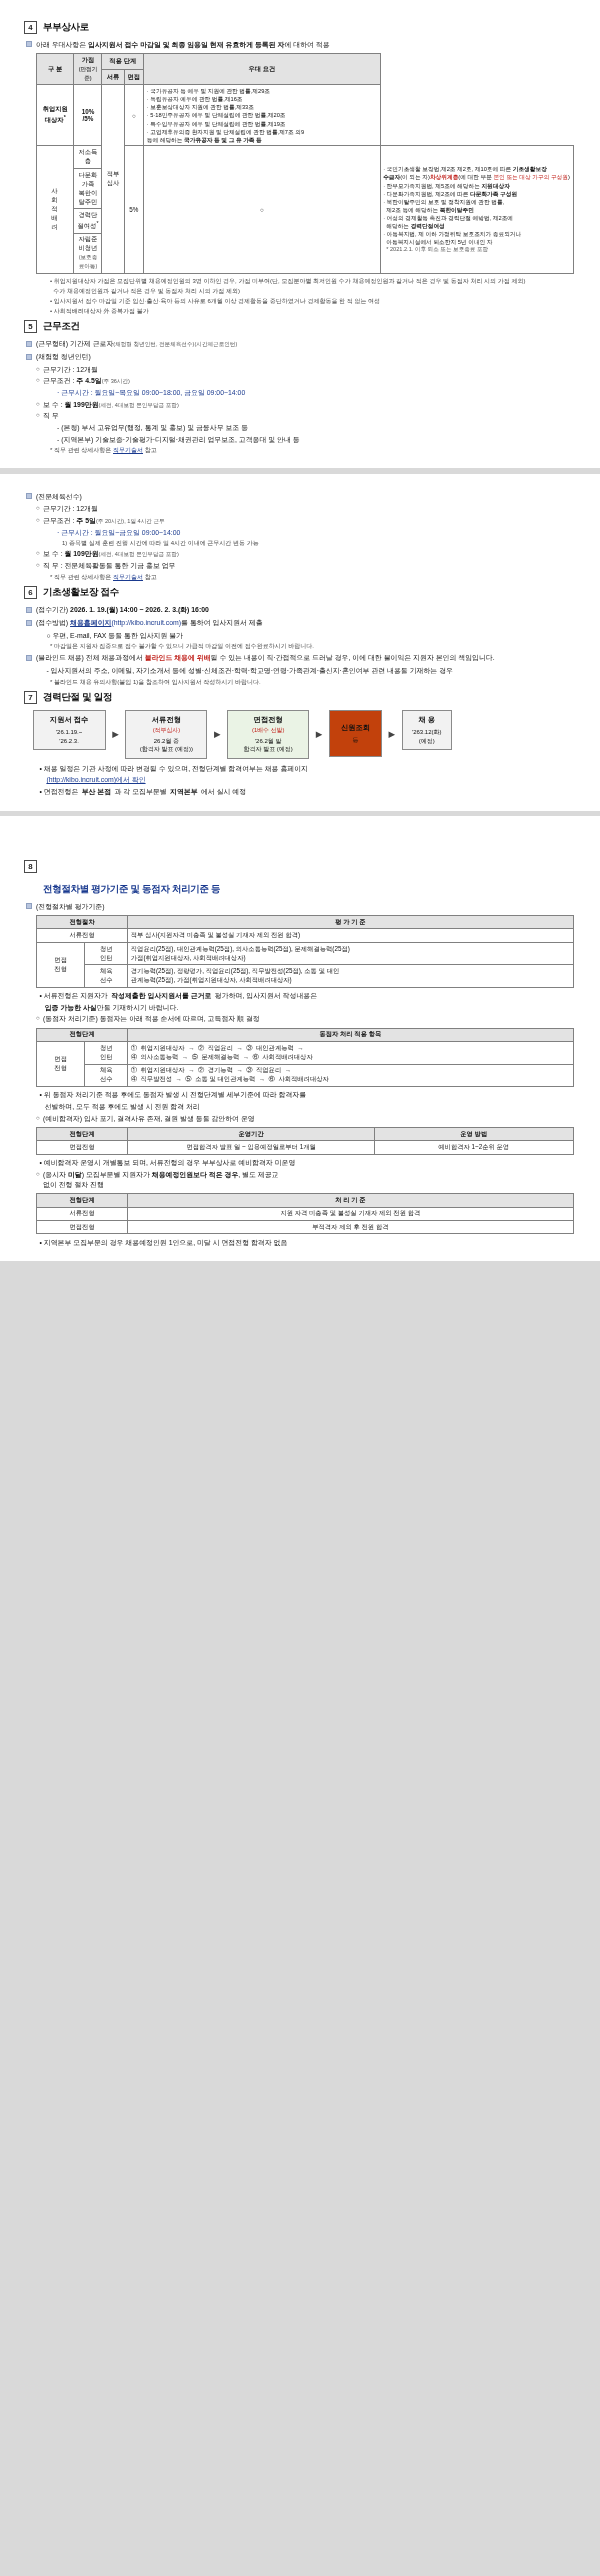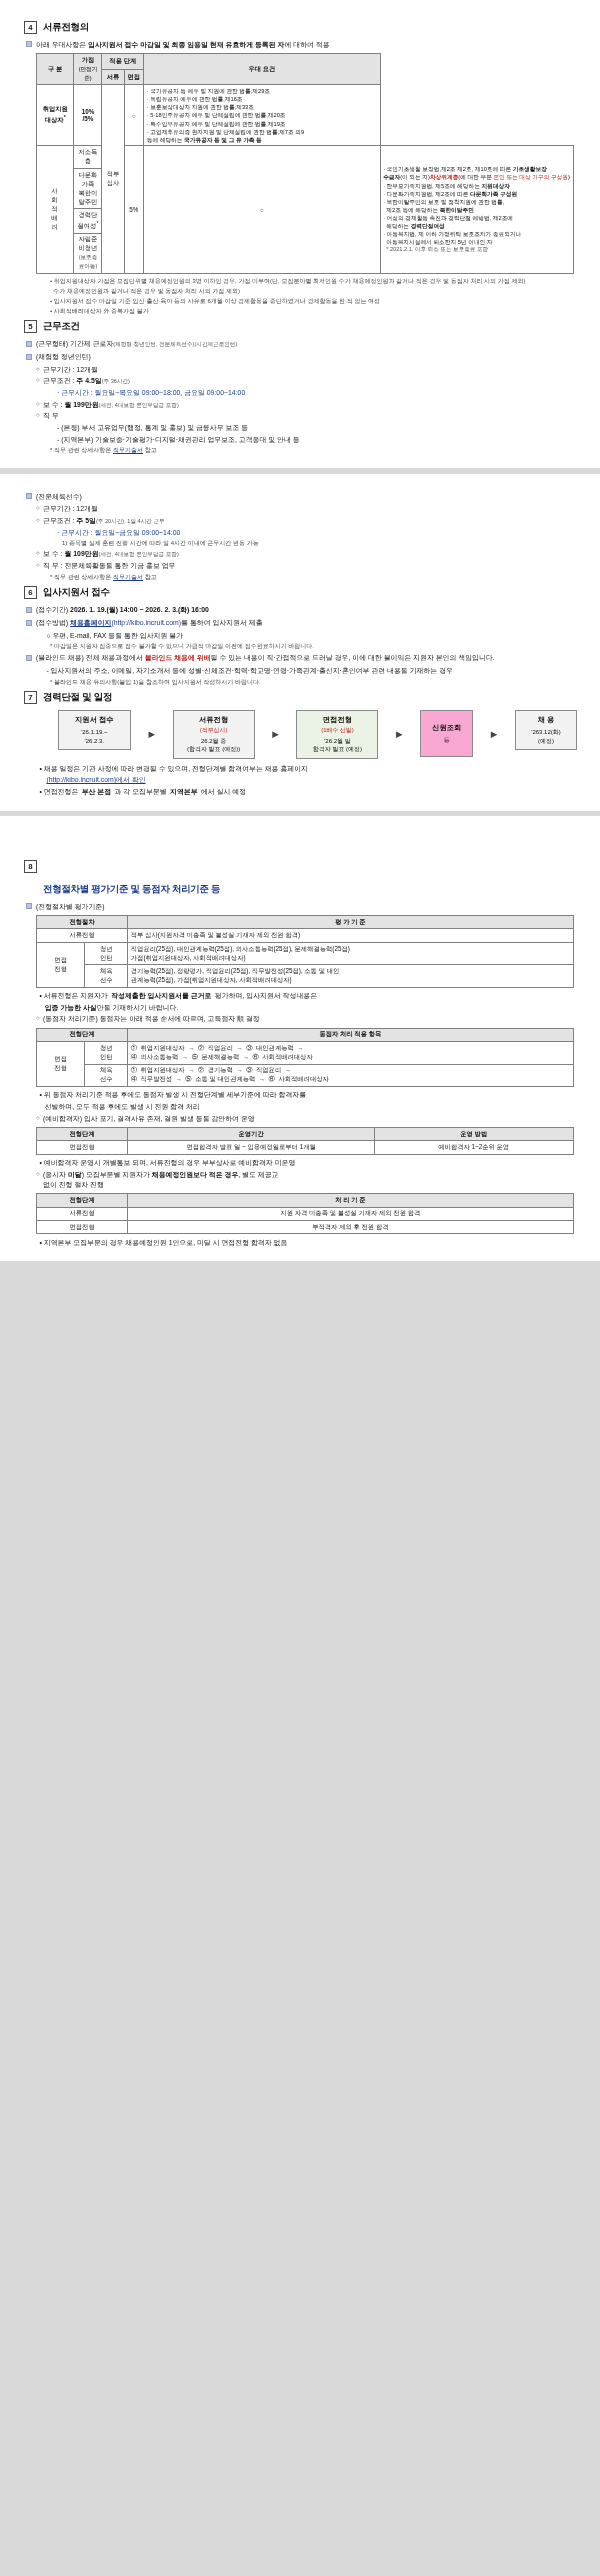--- a/index.html
+++ b/index.html
@@ -48,40 +48,40 @@
   .c { text-align:center; }
   .l { text-align:left; }
 
   .tbl-wrap { margin: 3.4px 0 3.4px 12px; width: calc(100% - 15.5px); }
 
   
   .pref-list { line-height:1.42; font-size:5.7px; }
   .pref-list div { white-space:nowrap; }
 
   
-  .flow { display:flex; align-items:flex-start; gap:15px; margin:5.2px 0 5.2px 8.6px;justify-content:flex-end; }
+  .flow { display:flex; align-items:flex-start; gap:4px; margin:5.2px 0 5.2px 8.6px; }
   .fbox {
     border:0.9px solid #8a8a8a; background:#f2f2f2; text-align:center;
     padding:4.3px 3.4px; font-size:6.5px; line-height:1.4; position:relative;
   }
   .fbox .t1 { font-weight:bold; font-size:7.3px; }
   .fbox .t2 { font-size:5.9px; color:#c0201a; }
   .fbox .t3 { font-size:6px; margin-top:2.6px;}
   .farrow { align-self:center; font-size:8.6px; color:#444; padding:0 2.6px;}
   .fbox.grn { background:#eaf3e5; }
-  .fbox.blu { background:#f9a8d4; }
+  .fbox.blu { background:#c2410c; }
 </style>
 </head>
 <body>
 
 <div class="page">
 
   <div class="sec-head">
     <div class="sec-num">4</div>
-    <div class="sec-title">서류전형의</div>
+    <div class="sec-title">부부상사로</div>
   </div>
 
   <div class="b1">
     <div class="sq"></div>
     <div>
       <span>아래 우대사항은 </span><span class="bold">입사지원서 접수 마감일 및 최종 임용일 현재 유효하게 등록된 자</span><span>에 대하여 적용</span>
     </div>
   </div>
 
   <div class="tbl-wrap">
@@ -224,21 +224,21 @@
     <span class="bold">월 109만원</span><span class="tiny">(세전, 4대보험 본인부담금 포함)</span></span>
   </div>
   <div class="b2">
       <span class="circ">○</span>
       <span>직 무 : 전문체육활동을 통한 기금 홍보 업무</span>
     </div>
   <div class="note">* 직무 관련 상세사항은 <span class="blue ul">직무기술서</span> 참고</div>
 
   <div class="sec-head">
     <div class="sec-num">6</div>
-    <div class="sec-title">입사지원서 접수</div>
+    <div class="sec-title">기초생활보장 접수</div>
   </div>
 
   <div class="b1">
     <div class="sq"></div>
     <div><span>(접수기간)</span>
       <span class="bold">2026. 1. 19.(월) 14:00 ~ 2026. 2. 3.(화) 16:00</span></div>
   </div>
 
   <div class="b1">
     <div class="sq"></div>
@@ -277,21 +277,21 @@
       <div class="t1">면접전형</div>
       <div class="t2">(1배수 선발)</div>
       <div class="t3">'26.2월 말<br>합격자 발표 (예정)</div>
     </div>
     <div class="farrow">▶</div>
     <div class="fbox blu" style="width:53px;padding-top:12px;padding-bottom:12px">
       <div class="t1">신원조회</div>
       <div class="t3">등</div>
     </div>
     <div class="farrow">▶</div>
-    <div class="fbox" style="width:62px">
+    <div class="fbox" style="width:50px">
       <div class="t1">채 용</div>
       <div class="t3">'263.12(화)<br>(예정)</div>
     </div>
   </div>
 
   <div class="b2" style="margin-left:15.5px">• 채용 일정은 기관 사정에 따라 변경될 수 있으며, 전형단계별 합격여부는 채용 홈페이지</div>
   <div class="b4" style="margin-left:22.4px"><span class="blue ul">(http://kibo.incruit.com)에서 확인</span></div>
   <div class="b2" style="margin-left:15.5px">• 면접전형은 <span class="bold">부산 본점</span>과 각 모집부문별 <span class="bold">지역본부</span>에서 실시 예정</div>
 
 </div>

